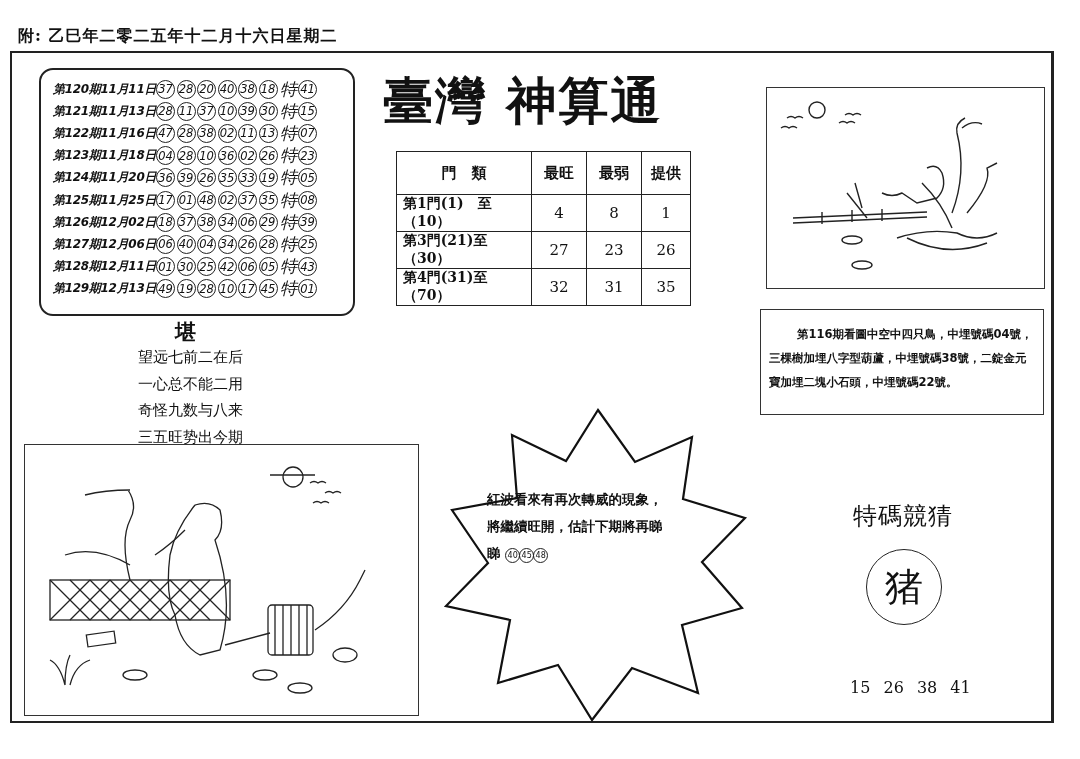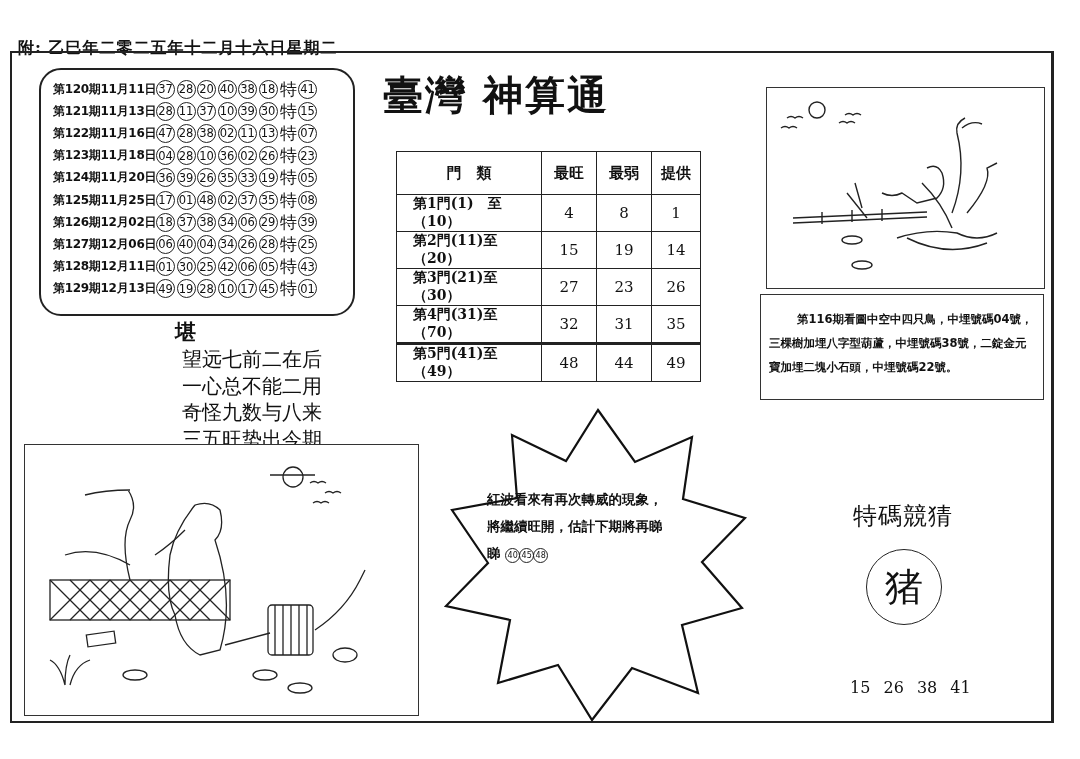--- a/index.html
+++ b/index.html
@@ -1,34 +1,34 @@
 <!DOCTYPE html>
 <html><head>
 <meta charset="utf-8">
 <style>
   html,body{margin:0;padding:0;background:#fff;}
   body{width:1080px;height:759px;position:relative;overflow:hidden;font-family:"DejaVu Sans","Liberation Sans",sans-serif;color:#111;}
   .abs{position:absolute;}
-  .header-line{left:18px;top:26px;font-size:16px;font-weight:bold;letter-spacing:1px;font-family:"DejaVu Serif",serif;margin-top:12px;}
+  .header-line{left:18px;top:26px;font-size:16px;font-weight:bold;letter-spacing:1px;font-family:"DejaVu Serif",serif;}
   .frame{left:10px;top:51px;width:1044px;height:672px;border:2px solid #222;border-right-width:3px;box-sizing:border-box;}
-  .results{left:39px;top:68px;width:316px;height:248px;border:2px solid #222;border-radius:22px;box-sizing:border-box;padding:8px 0 0 12px;}
+  .results{left:39px;top:68px;width:316px;height:248px;border:2px solid #222;border-radius:14px;box-sizing:border-box;padding:8px 0 0 12px;font-style:italic;}
   .row{display:flex;align-items:center;height:22.2px;font-size:12.5px;white-space:nowrap;}
   .row .lbl{width:103px;font-weight:bold;font-size:12px;letter-spacing:-0.3px;}
   .ball{display:inline-flex;width:19px;height:19px;border:1.3px solid #222;border-radius:50%;align-items:center;justify-content:center;font-size:11.5px;margin-right:1.5px;box-sizing:border-box;}
   .te{font-size:17px;margin:0 1px;font-family:"DejaVu Sans",sans-serif;}
   .poem-title{left:175px;top:318px;font-size:21px;font-weight:bold;font-family:"DejaVu Serif",serif;}
-  .poem{left:138px;top:346px;font-size:20px;line-height:26.5px;font-family:Liberation Serif, serif;margin-left:44px;}
-  .brand{left:383px;top:68px;font-size:40px;font-weight:900;letter-spacing:2px;font-family:"DejaVu Serif",serif;}
+  .poem{left:138px;top:346px;font-size:15px;line-height:26.5px;font-family:Liberation Mono, monospace;}
+  .brand{left:383px;top:68px;font-size:50px;font-weight:900;letter-spacing:2px;font-family:"DejaVu Serif",serif;}
   table.door{position:absolute;left:396px;top:151px;border-collapse:collapse;font-family:"DejaVu Serif",serif;}
   table.door td,table.door th{border:1.5px solid #222;height:34px;text-align:center;font-size:15px;padding:0;}
   table.door th{font-weight:bold;height:42px;}
-  table.door td.dn{font-weight:bold;text-align:left;padding-left:16px;font-size:14px;width:128px;}
+  table.door td.dn{font-weight:bold;text-align:left;padding-left:6px;font-size:14px;width:128px;}
   table.door tr.last td{border-top:3px solid #222;}
   .pic{border:1.5px solid #333;box-sizing:border-box;background:#fff;overflow:hidden;}
-  .notice{left:760px;top:294px;width:284px;height:106px;border:1.5px solid #333;box-sizing:border-box;padding:12px 6px 0 8px;font-size:11.5px;font-weight:bold;line-height:24px;}
+  .notice{left:760px;top:309px;width:284px;height:106px;border:1.5px solid #333;box-sizing:border-box;padding:12px 6px 0 8px;font-size:11.5px;font-weight:bold;line-height:24px;}
   .notice span{display:block;text-indent:28px;}
   .star-text{left:487px;top:486px;width:235px;font-size:13.5px;font-weight:bold;line-height:27px;}
   .star-text .mini{display:inline-flex;width:13px;height:13px;border:1px solid #222;border-radius:50%;font-size:8px;align-items:center;justify-content:center;font-weight:normal;margin-right:-1px;}
   .guess-title{left:853px;top:500px;font-size:24px;font-weight:normal;font-family:"DejaVu Serif",serif;letter-spacing:1px;}
   .guess-circle{left:866px;top:549px;width:76px;height:76px;border:1.5px solid #222;border-radius:50%;box-sizing:border-box;display:flex;align-items:center;justify-content:center;font-size:38px;font-family:"DejaVu Serif",serif;}
   .guess-nums{left:850px;top:678px;font-size:16px;font-family:"DejaVu Serif",serif;word-spacing:8px;}
 </style>
 </head>
 <body>
 
@@ -167,42 +167,30 @@
     <th style="width:54px">最弱</th>
     <th style="width:48px">提供</th>
   </tr>
   <tr>
     <td class="dn">第1門(1)　至（10）</td>
     <td>4</td>
     <td>8</td>
     <td>1</td>
   </tr>
   <tr>
-    <td class="dn">第2門(11)至（20）</td>
-    <td>15</td>
-    <td>19</td>
-    <td>14</td>
-  </tr>
-  <tr>
     <td class="dn">第3門(21)至（30）</td>
     <td>27</td>
     <td>23</td>
     <td>26</td>
   </tr>
   <tr>
     <td class="dn">第4門(31)至（70）</td>
     <td>32</td>
     <td>31</td>
     <td>35</td>
-  </tr>
-  <tr class="last">
-    <td class="dn">第5門(41)至（49）</td>
-    <td>48</td>
-    <td>44</td>
-    <td>49</td>
   </tr>
 </tbody>
   </table>
 
 <div class="abs pic" style="left:766px;top:87px;width:279px;height:202px;">
   <svg width="279" height="202" viewBox="0 0 279 202">
     <g fill="none" stroke="#222" stroke-width="1.4">
       <circle cx="50" cy="22" r="8"></circle>
       <path d="M20 30 q4 -3 8 0 q4 -3 8 0"></path>
         <path d="M14 40 q4 -3 8 0 q4 -3 8 0"></path>

